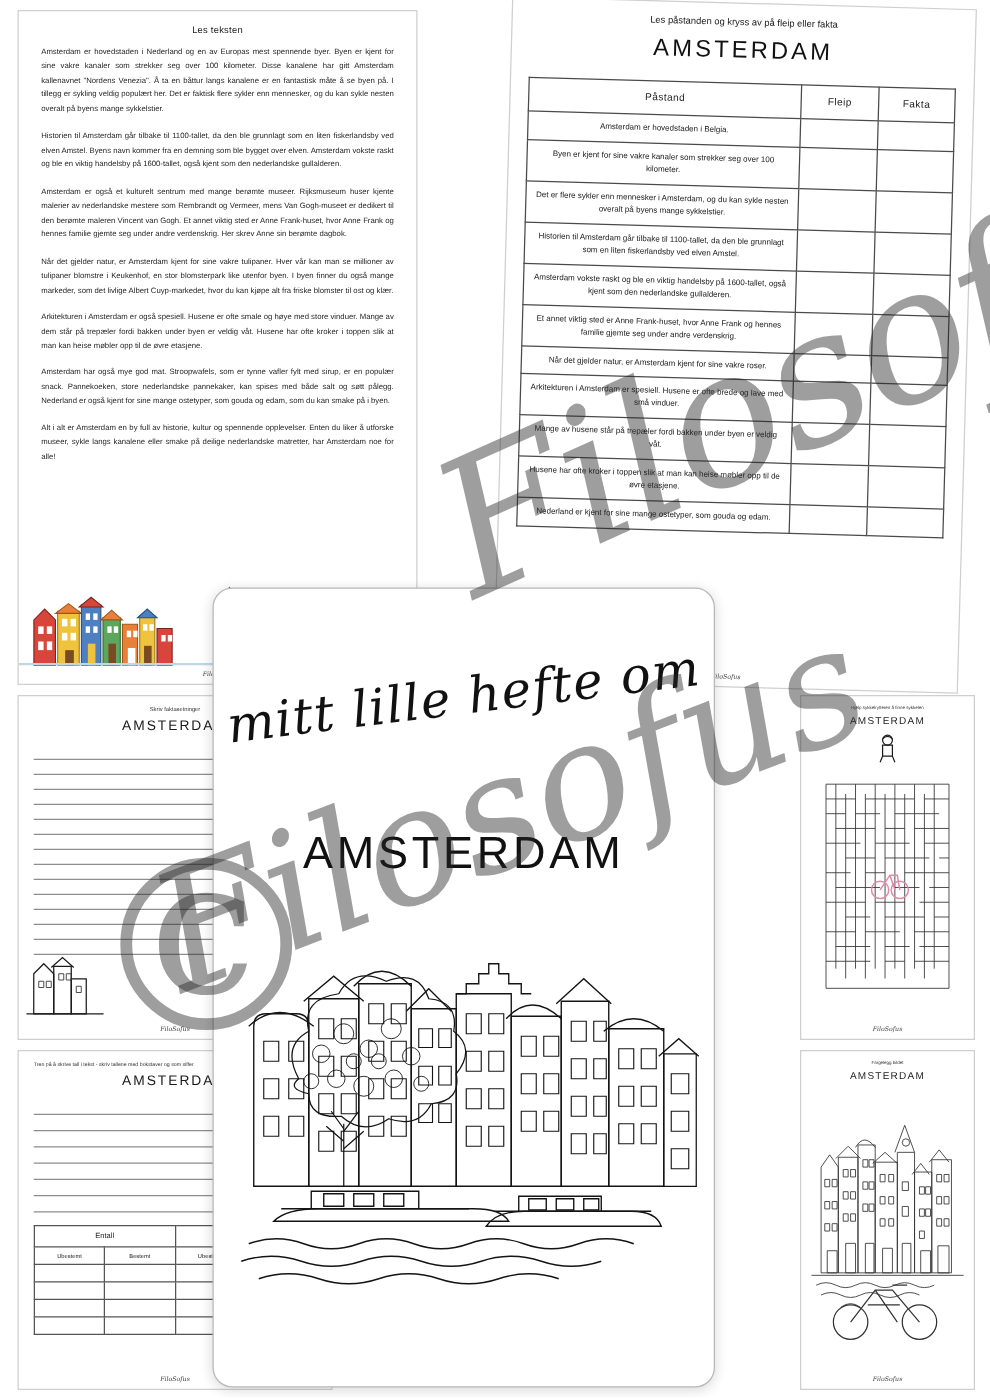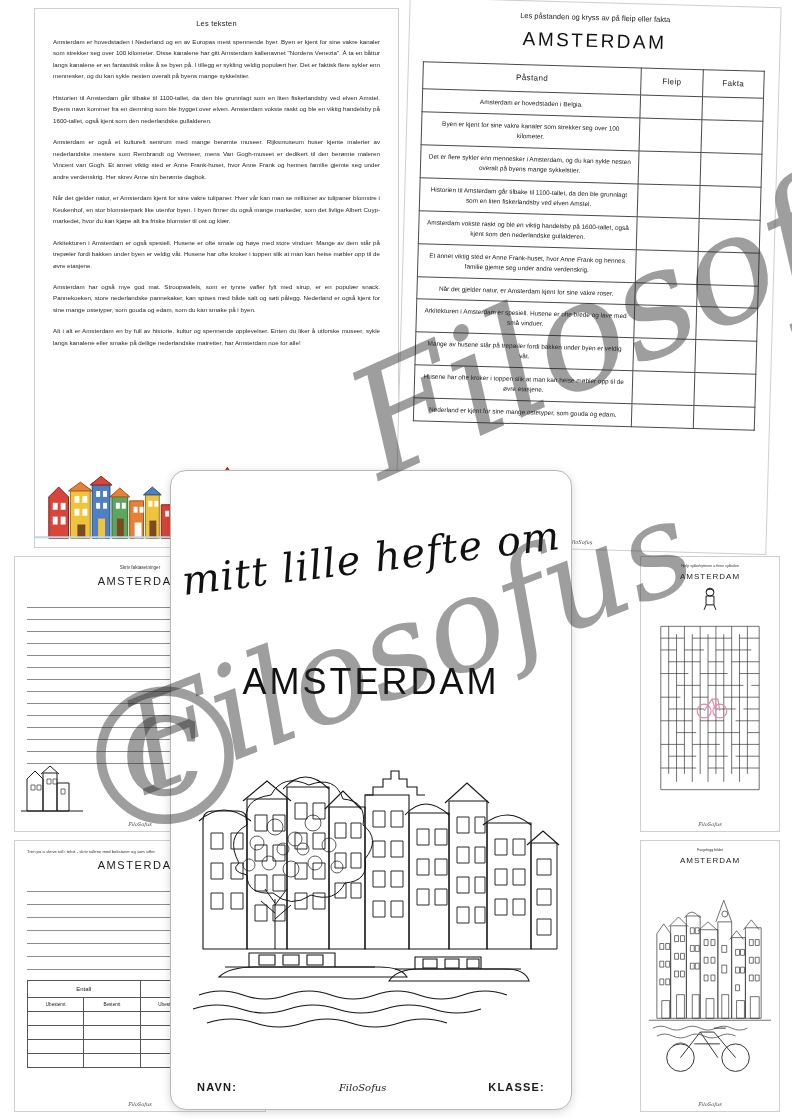--- a/index.html
+++ b/index.html
@@ -21,24 +21,23 @@
     background: #ffffff;
     border: 1px solid #cfcfcf;
     box-sizing: border-box;
     overflow: hidden;
   }
 
   
   #page-text {
     left: 14px;
     top: 8px;
-    width: 365px;
+    width: 320px;
     height: 540px;
     padding: 10px 18px;
-    margin-left: 20px;
   }
   #page-text .mini-head {
     font-size: 7.5px;
     text-align: center;
     letter-spacing: .2px;
     color: #222;
     margin-bottom: 8px;
   }
   #page-text .title {
     text-align: center;
@@ -732,24 +731,19 @@
       <path d="M20 292 q22 -8 44 0 q22 8 44 0 q22 -8 44 0 q22 8 44 0 q22 -8 44 0 q22 8 44 0 q22 -8 44 0"></path>
       <path d="M14 306 q24 -8 48 0 q24 8 48 0 q24 -8 48 0 q24 8 48 0 q24 -8 48 0 q24 8 48 0"></path>
       <path d="M28 320 q24 -8 48 0 q24 8 48 0 q24 -8 48 0 q24 8 48 0 q24 -8 48 0"></path>
 
       <path d="M352 246 V140 h26 v106z" stroke-width="1"></path>
       <path d="M348 142 l16 -14 16 14"></path>
       <path d="M358 156h14v16h-14z M358 186h14v16h-14z M358 216h14v16h-14z" stroke-width=".9"></path>
     </g>
   </svg>
 
-  <div class="cover-footer">
-    <span>NAVN:</span>
-    <span class="brand">FiloSofus</span>
-    <span>KLASSE:</span>
-  </div>
 </div>
 
 <div id="watermark">
   <div class="wm-text" id="wm-big">Filosofus</div>
   <div class="wm-text" id="wm-c">©</div>
   <div class="wm-text" id="wm-mid">Filosofus</div>
 </div>
 
 </body></html>

